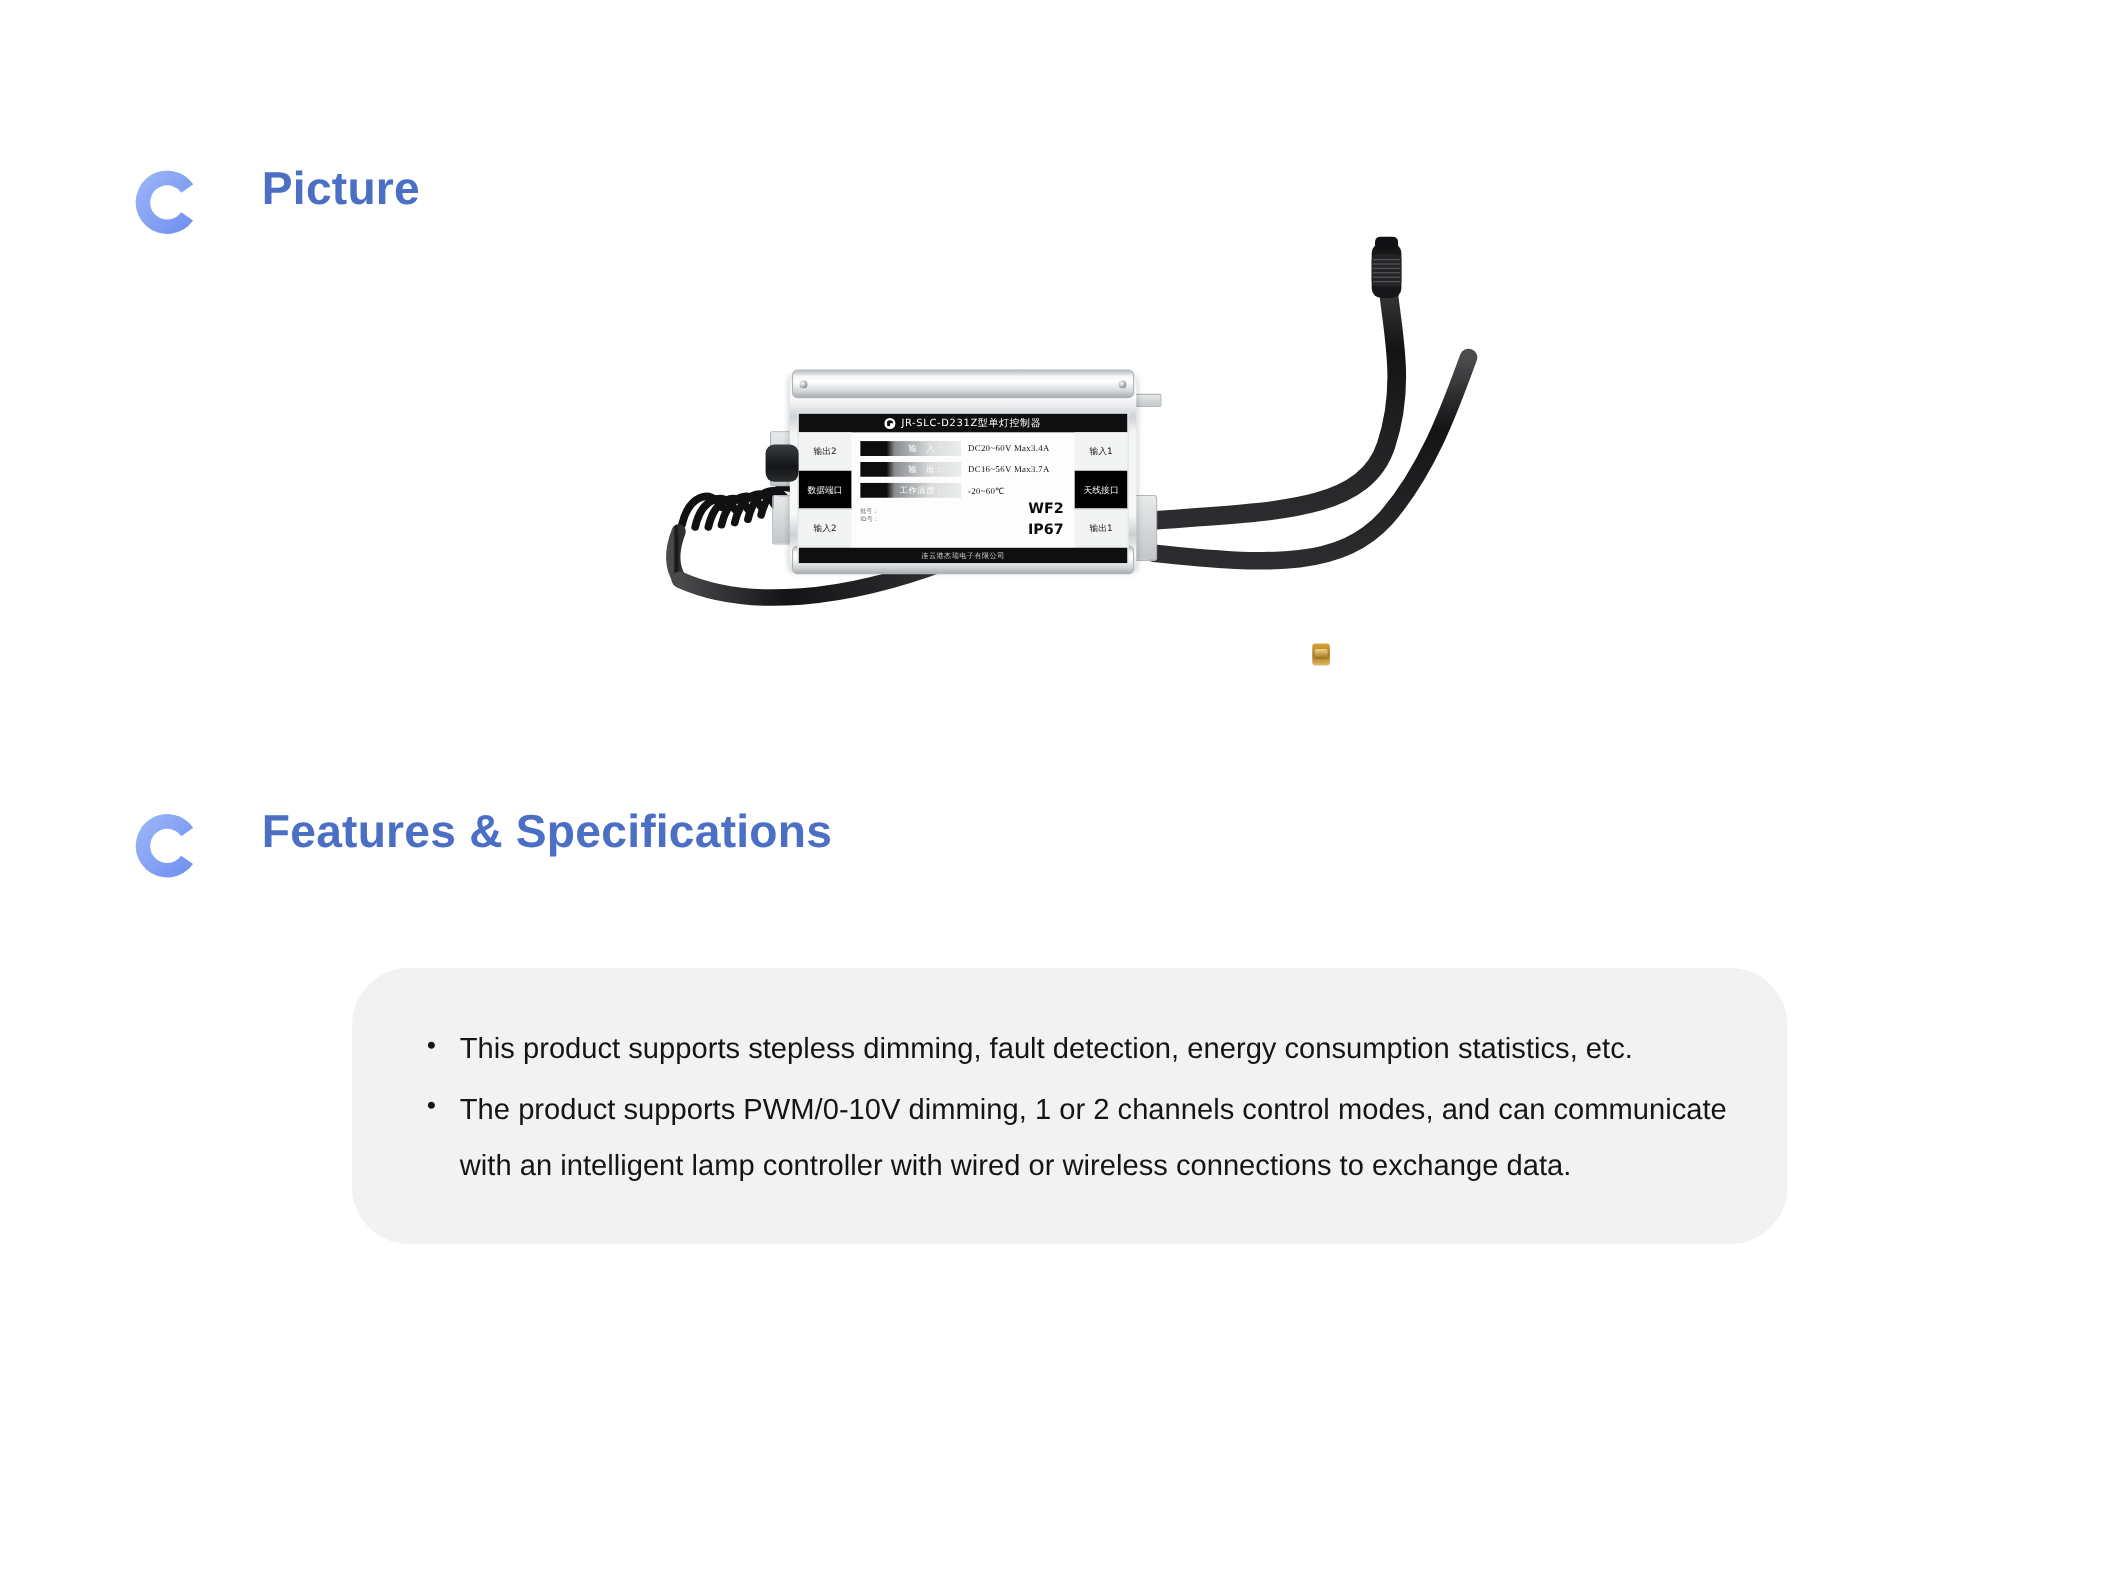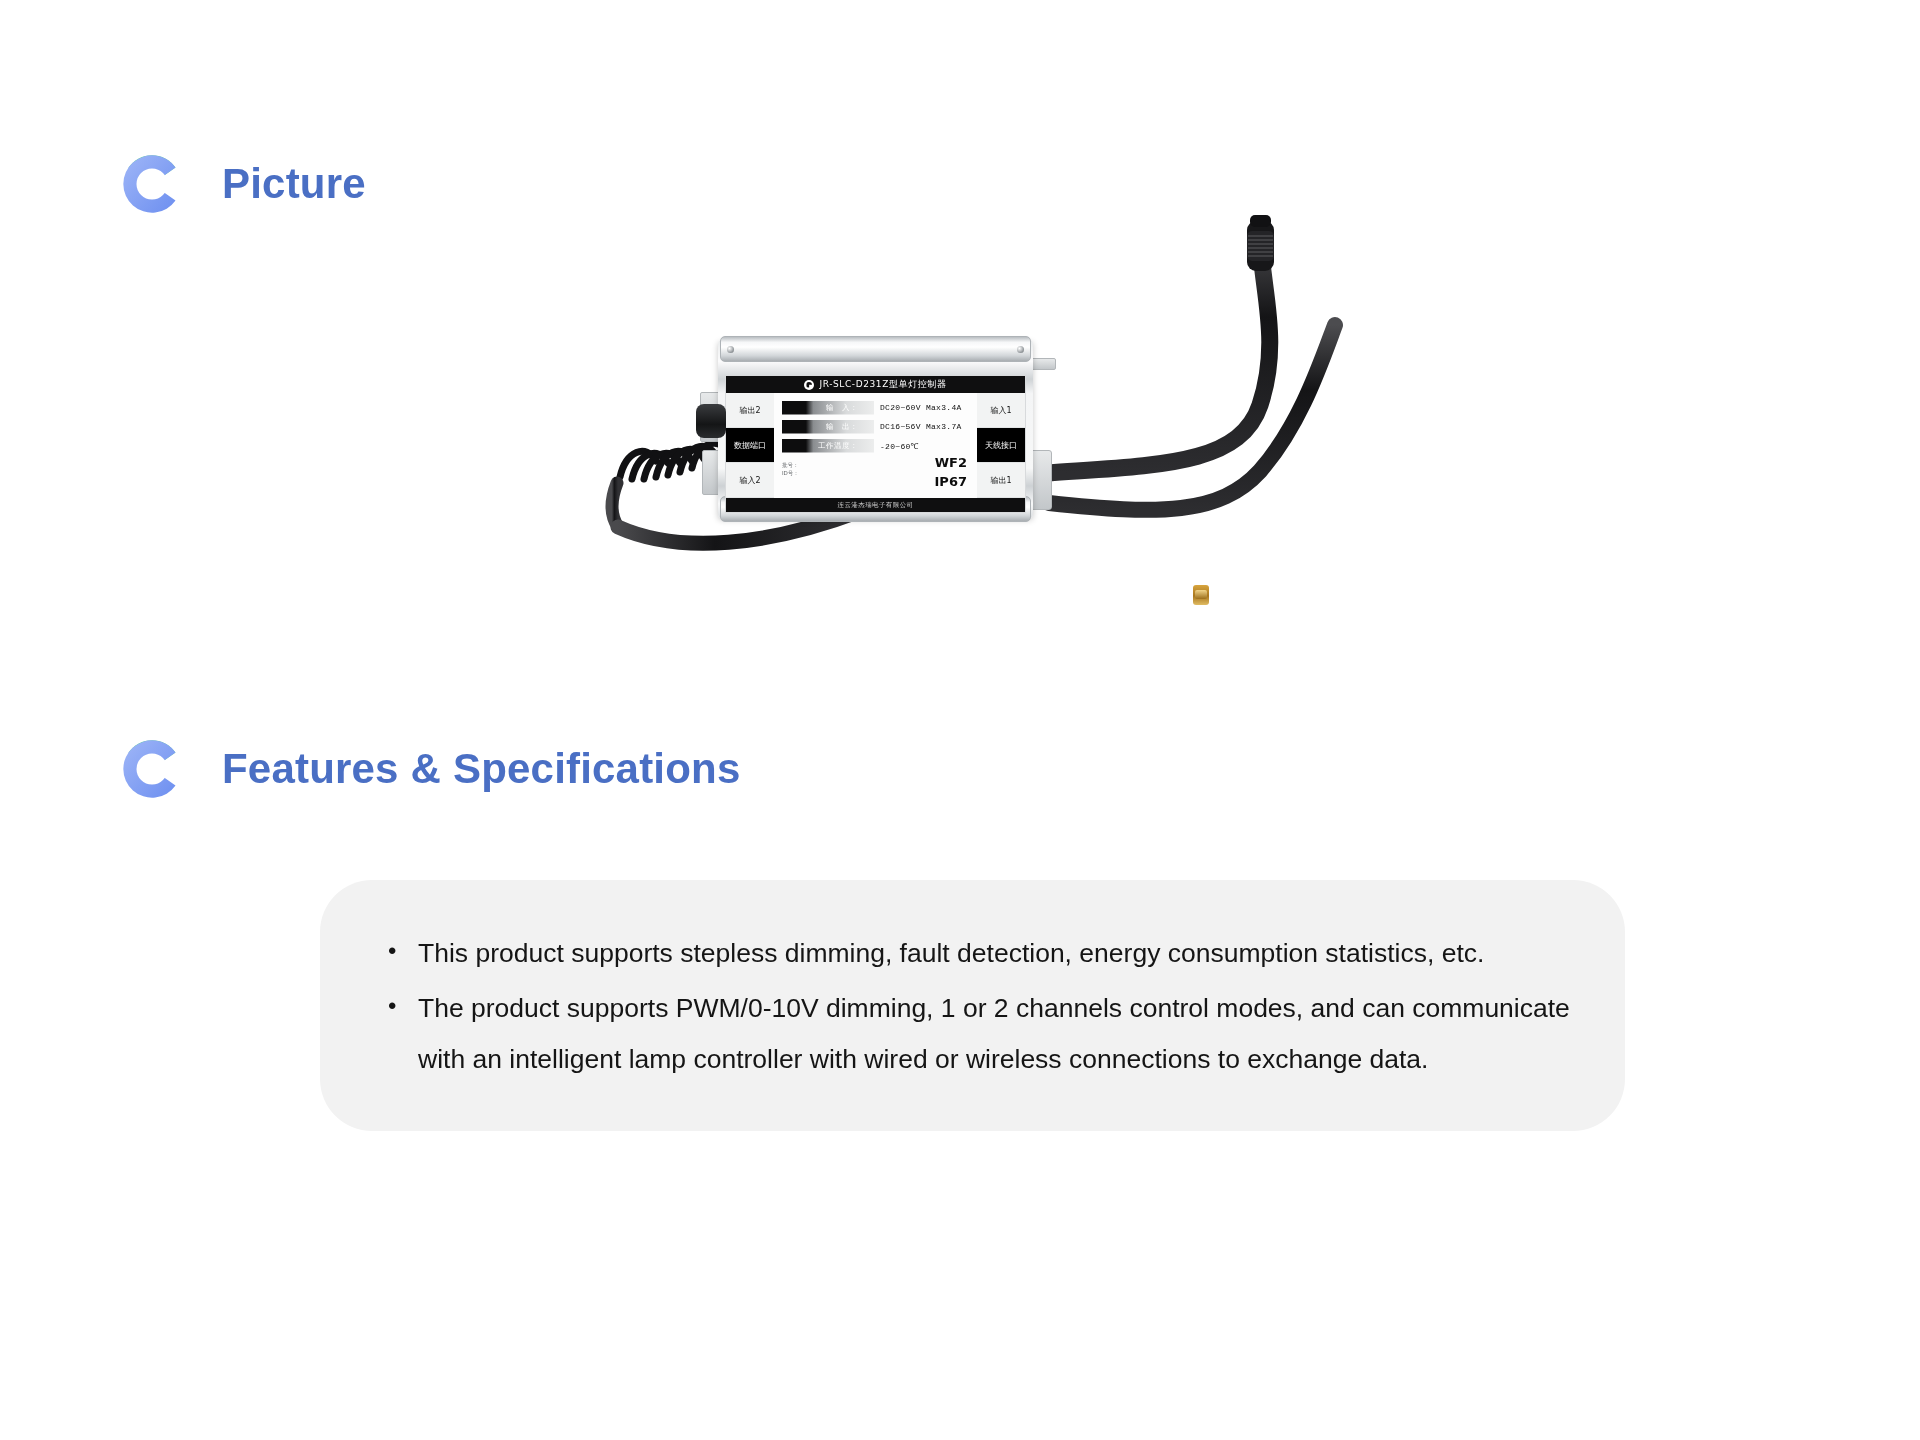--- a/index.html
+++ b/index.html
@@ -12,22 +12,21 @@
     height: 1440px;
     position: relative;
     font-family: "Liberation Sans", sans-serif;
     overflow: hidden;
   }
 
   
   .section-head {
     position: absolute;
     display: flex;
-    align-items: center;
-    gap: 36px;
+    gap: 52px;
   }
   .section-head.picture { left: 118px; top: 150px; }
   .section-head.features { left: 118px; top: 735px; }
 
   .c-icon {
     width: 68px;
     height: 68px;
     flex: 0 0 68px;
     position: relative;
   }
@@ -162,21 +161,21 @@
     padding-right: 16px;
     box-sizing: border-box;
     letter-spacing: .5px;
     font-family: "DejaVu Sans", sans-serif;
   }
   .spec-val {
     font-size: 8px;
     color: #111;
     padding-left: 6px;
     letter-spacing: .3px;
-    font-family: Liberation Mono, monospace;
+    font-family: Liberation Serif, serif;
     white-space: nowrap;
   }
   .serial-block {
     font-size: 5.5px;
     color: #5f6366;
     line-height: 1.5;
     margin-top: 4px;
     font-family: "DejaVu Sans", sans-serif;
   }
   .badge-stack {

